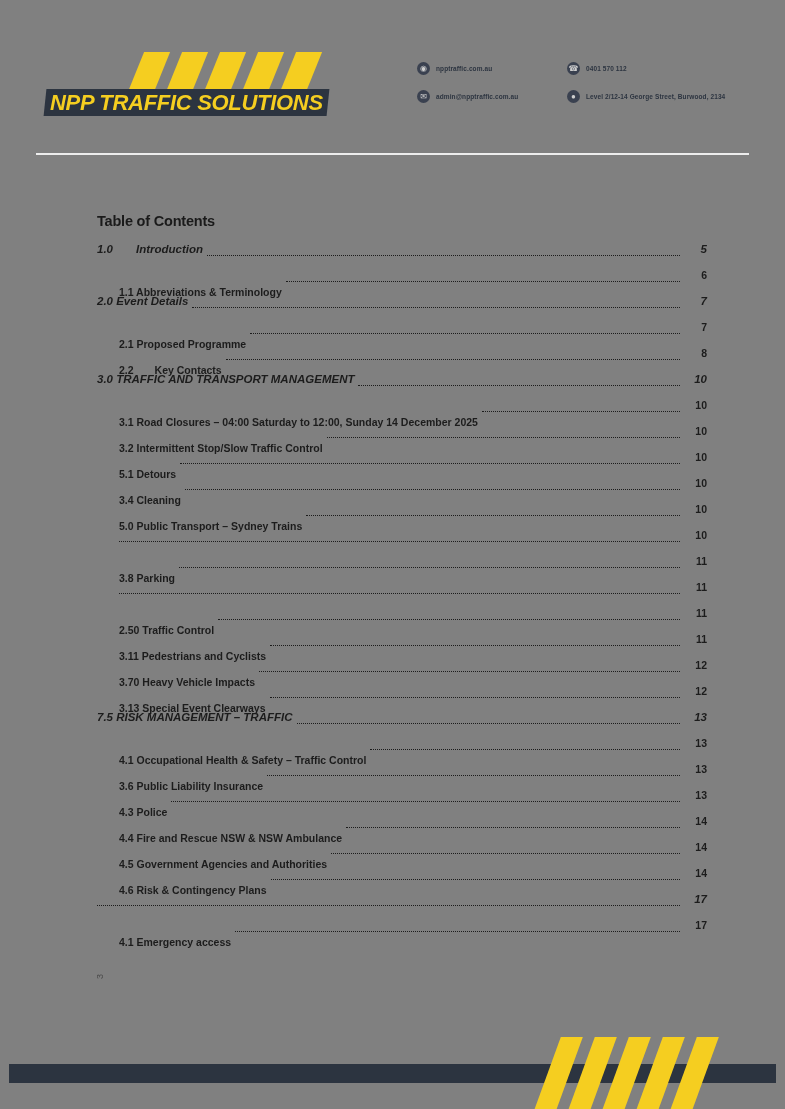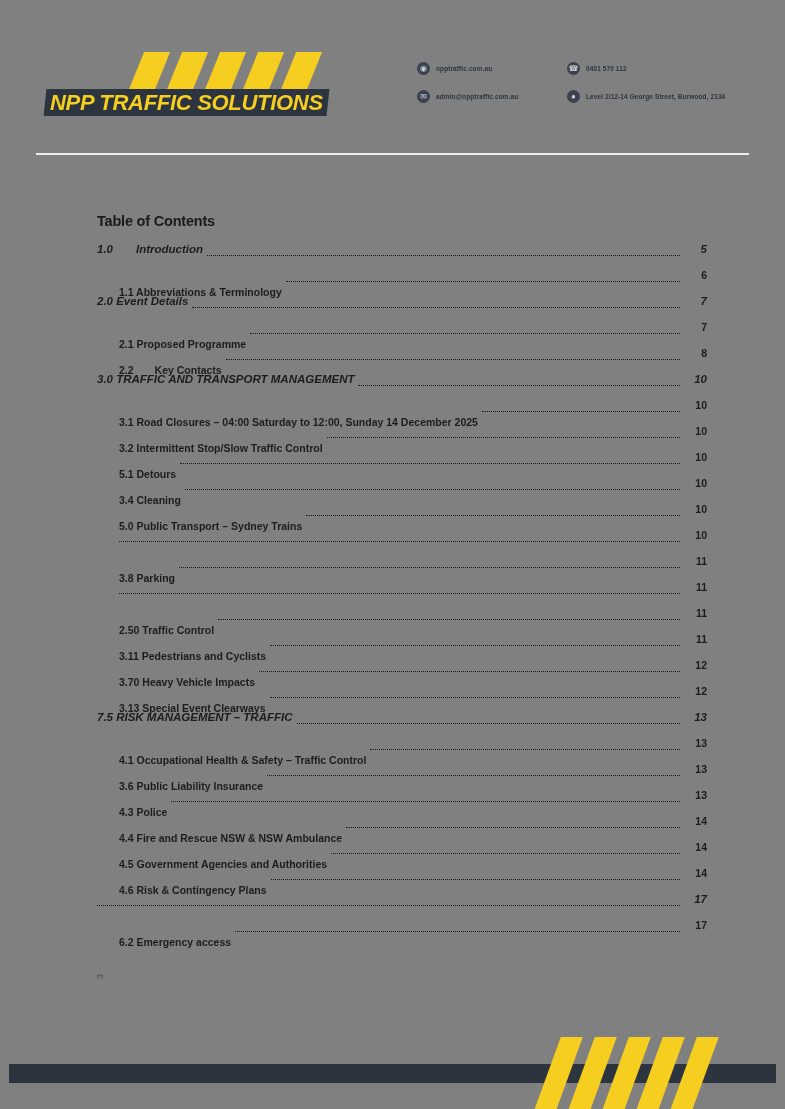--- a/index.html
+++ b/index.html
@@ -411,21 +411,21 @@
         <div class="toc-row lvl2">
           <span class="lbl">4.6 Risk &amp; Contingency Plans</span>
           <span class="dots"></span>
           <span class="pg">14</span>
         </div>
         <div class="toc-row lvl1">
           <span class="dots"></span>
           <span class="pg">17</span>
         </div>
         <div class="toc-row lvl2">
-          <span class="lbl">6.2 Emergency access</span>
+          <span class="lbl">4.1 Emergency access</span>
           <span class="dots"></span>
           <span class="pg">17</span>
         </div>
       </div>
   </div>
 
   <div class="page-num">3</div>
 
   <div class="footer">
     <div class="footer-bar"></div>

